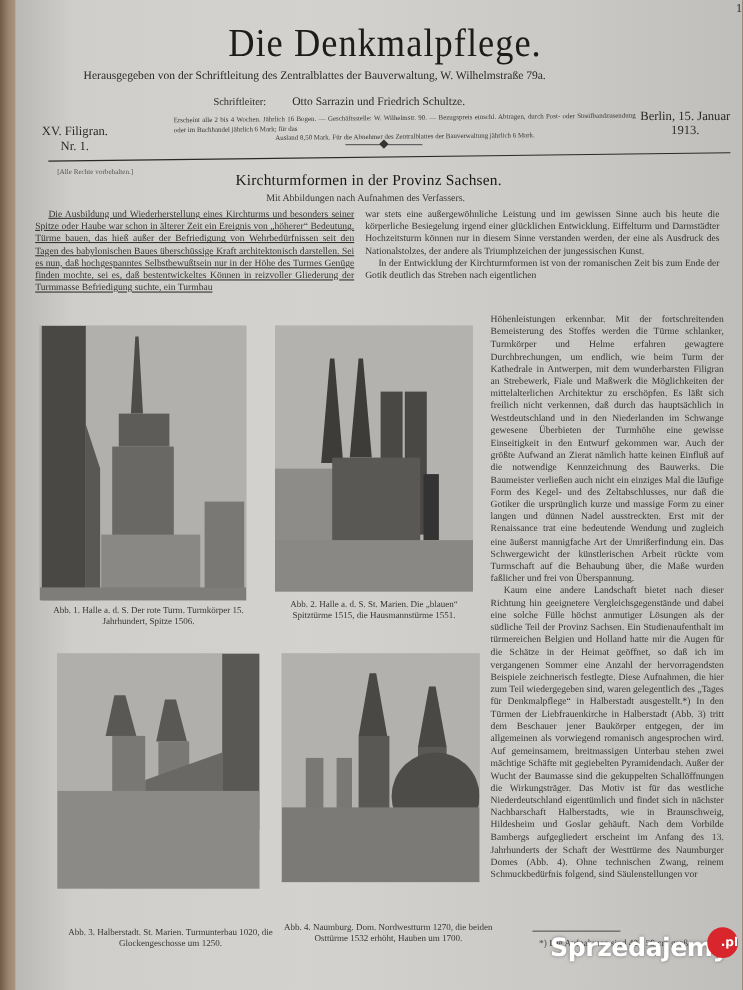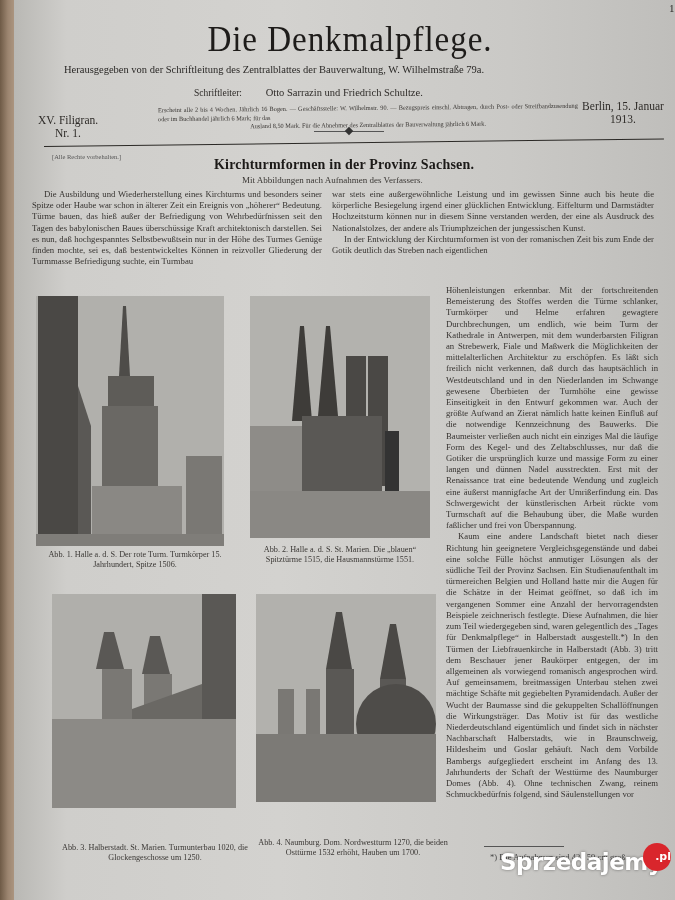--- a/index.html
+++ b/index.html
@@ -18,41 +18,41 @@
     position: absolute; left: 14px; top: 0; width: 661px; height: 900px;
     background: linear-gradient(90deg, #b9b8b4 0%, #cfcecb 8%, #d3d2cf 40%, #cac9c6 75%, #bfbebb 100%);
     overflow: hidden;
   }
   .page-number { position: absolute; left: 655px; top: 2px; font-size: 11px; }
   .masthead { position: absolute; left: 0; top: 18px; width: 671px; text-align: center; }
   .masthead .title {
     font-family: "Liberation Serif", serif; font-size: 36px; font-weight: normal;
     letter-spacing: 1px; transform: scaleX(0.92); display: inline-block; color: #1e1c1a;
   }
-  .masthead .publisher { position: absolute; left: 50px; top: 64px; font-size: 10.5px; white-space: nowrap; color: #2a2826; }
+  .masthead .publisher { position: absolute; left: 62px; top: 64px; font-size: 10.5px; white-space: nowrap; color: #2a2826; }
   .masthead .editors { position: absolute; left: 180px; top: 87px; font-size: 10.5px; white-space: nowrap; }
   .masthead .editors .lbl { font-size: 9.5px; margin-right: 21px; }
   .ornament { position: absolute; left: 300px; top: 128px; width: 70px; height: 6px; }
   .ornament::before { content: ""; position: absolute; left: 0; top: 3px; width: 70px; border-top: 1px solid #555; }
   .ornament::after { content: ""; position: absolute; left: 32px; top: 0; width: 6px; height: 6px; background: #333; transform: rotate(45deg); }
   .issue-bar { position: absolute; left: 24px; top: 100px; width: 636px; height: 50px; }
   .issue-left { position: absolute; left: 0; top: 14px; font-size: 11.5px; line-height: 13px; }
   .issue-left .nr { padding-left: 17px; display: block; }
   .issue-mid-box { position: absolute; left: 120px; top: 4px; width: 420px; font-size: 6.3px; line-height: 8.5px; text-align: justify; color: #3a3734; transform: rotate(-0.6deg); }
   .issue-mid-box .last { text-align: center; display: block; }
   .issue-right { position: absolute; left: 525px; top: 0px; font-size: 11.5px; line-height: 13px; text-align: center; width: 120px; }
   .rule-top { position: absolute; left: 30px; top: 146px; width: 620px; border-top: 1.5px solid #2b2926; transform: rotate(-0.7deg); transform-origin: left; }
   .rights { position: absolute; left: 38px; top: 153px; font-size: 6.5px; color: #555; }
-  .article-title { position: absolute; left: 200px; top: 157px; font-size: 14px; font-weight: bold; letter-spacing: 0.2px; color: #1c1a18; }
+  .article-title { position: absolute; left: 200px; top: 157px; font-size: 14px; font-weight: normal; letter-spacing: 0.2px; color: #1c1a18; }
   .article-subtitle { position: absolute; left: 228px; top: 175px; font-size: 9px; color: #3a3734; }
   .col {
     position: absolute; font-size: 8.7px; line-height: 11.2px; text-align: justify; color: #363330;
   }
   .col p { text-indent: 12px; }
-  .col-left { left: 18px; top: 189px; width: 290px; }
+  .col-left { left: 18px; top: 189px; width: 290px; text-decoration: underline; }
   .col-mid  { left: 318px; top: 189px; width: 322px; }
   .col-right { left: 432px; top: 285px; width: 212px; }
   .figure { position: absolute; background: #a8a7a3; overflow: hidden; }
   .figure svg { width: 100%; height: 100%; display: block; }
   .caption { position: absolute; font-size: 8.2px; line-height: 10px; text-align: center; color: #3a3734; }
   .footnote-rule { position: absolute; left: 470px; top: 846px; width: 80px; border-top: 1px solid #555; }
   .footnote { position: absolute; left: 476px; top: 852px; font-size: 8.5px; color: #444; }
   .watermark { position: absolute; left: 486px; top: 843px; width: 180px; height: 44px; }
   .watermark .wm-text {
     position: absolute; left: 0; top: 6px; font-family: "DejaVu Sans", sans-serif; font-weight: bold;

